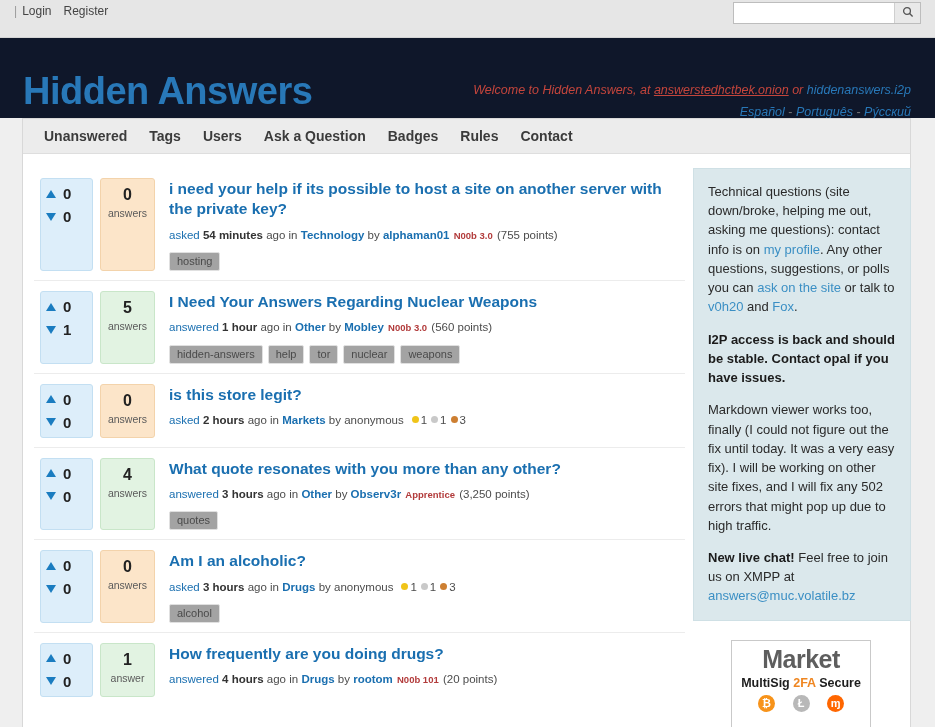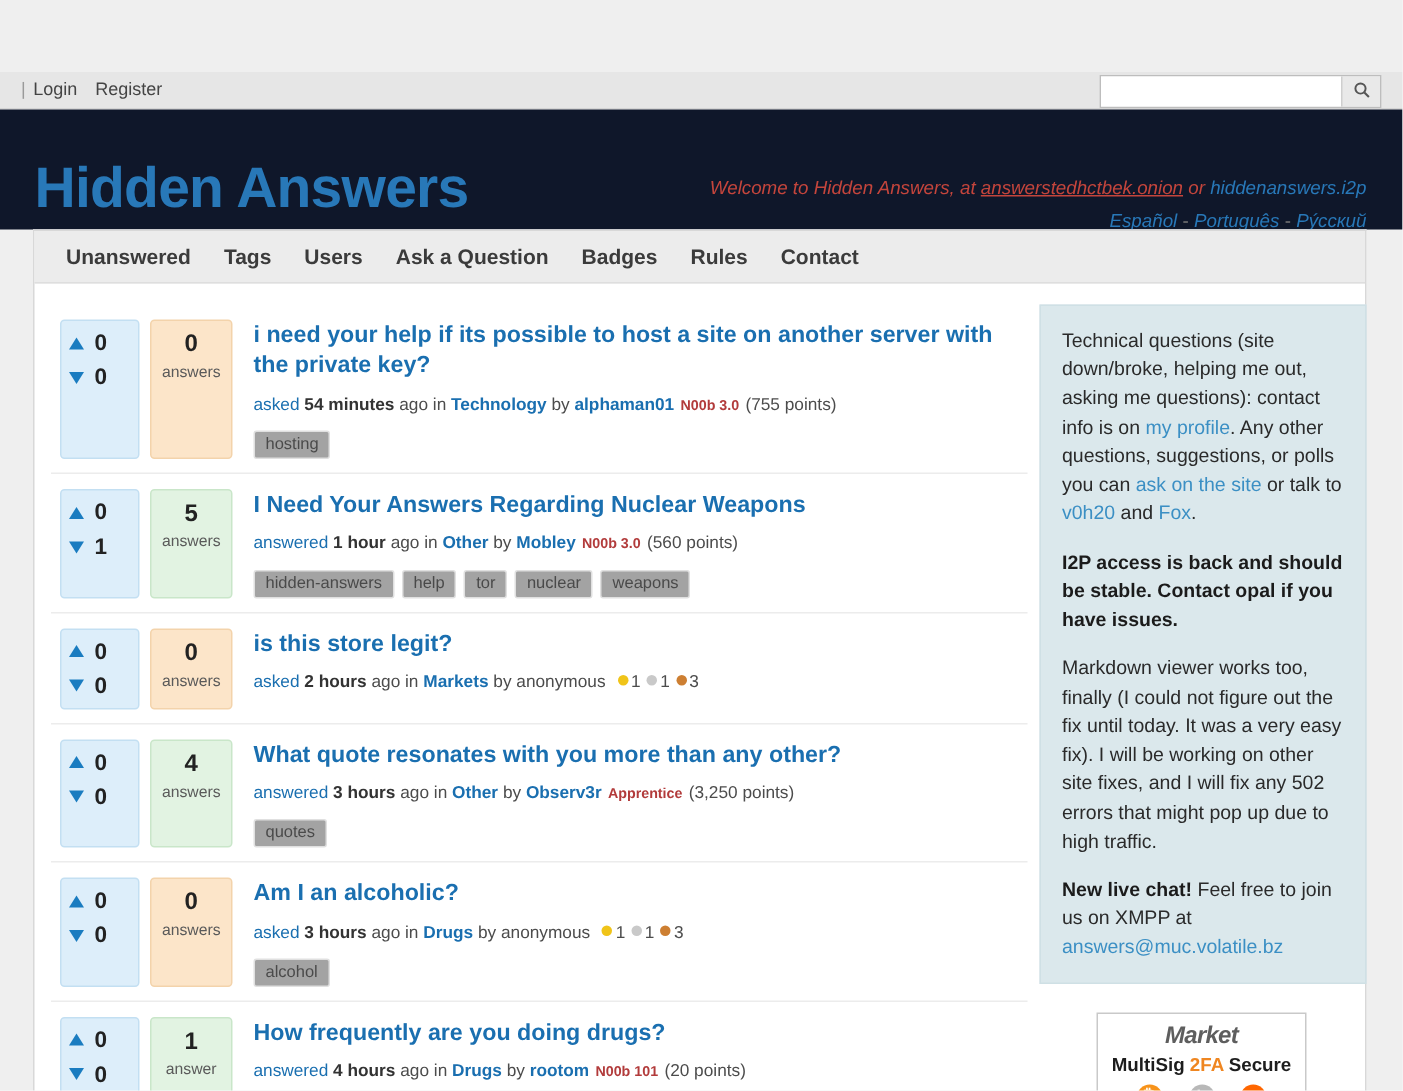--- a/index.html
+++ b/index.html
@@ -9,25 +9,24 @@
     overflow: hidden;
     background: #efefef;
     font-family: "Liberation Sans", sans-serif;
     font-size: 13px;
     color: #333;
   }
 
   
   .topbar {
     position: relative;
-    height: 25px;
+    height: 38px;
     background: #e6e6e6;
     border-bottom: 1px solid #d4d4d4;
     padding: 0 10px;
-    margin-top: 48px;
   }
   .topbar-links {
     position: absolute;
     left: 14px; top: 4px;
     font-size: 12px;
     color: #5a5a5a;
   }
   .topbar-links .sep { color: #9a9a9a; margin-right: 5px; }
   .topbar-links a {
     color: #444; text-decoration: none; margin-right: 12px;
@@ -269,22 +268,22 @@
     border: 1px solid #c9c9c9;
     overflow: hidden;
     text-align: center;
     padding-top: 7px;
   }
   .ad-l1 {
     font-size: 25px; font-weight: bold; color: #ef8621;
     line-height: 0.95; letter-spacing: -0.5px;
   }
   .ad-l2 {
-    font-size: 16px; font-weight: bold; color: #5e5e5e;
-    line-height: 0.95; letter-spacing: -0.5px; font-style: italic;
+    font-size: 25px; font-weight: bold; color: #5e5e5e;
+    line-height: 0.95; letter-spacing: -0.5px;
   }
   .ad-l3 {
     font-size: 12.5px; font-weight: bold; color: #1d1d1d;
     margin-top: 5px; white-space: nowrap;
   }
   .ad-l3 .twofa { color: #ef8621; }
   .ad-coins { margin-top: 5px; }
   .coin {
     display: inline-block;
     width: 17px; height: 17px;

